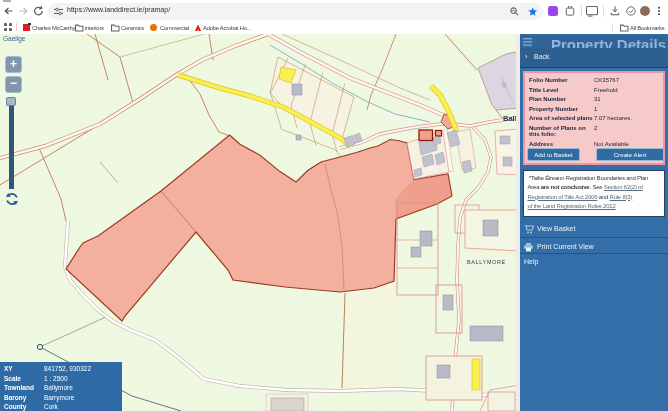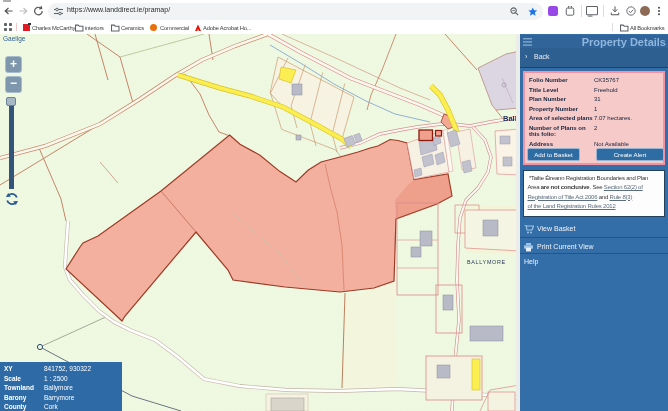--- a/index.html
+++ b/index.html
@@ -4,21 +4,21 @@
 <style>
   * { margin:0; padding:0; box-sizing:border-box; }
   html,body { width:668px; height:411px; overflow:hidden; font-family:"Liberation Sans",sans-serif; background:#fff; }
   #chrome { position:absolute; left:0; top:0; width:668px; height:34px; background:#fff; }
   #pill { position:absolute; left:48px; top:3px; width:495px; height:17px; background:#f1f3f4; border-radius:9px; }
   .url { position:absolute; left:67px; top:6px; font-size:7px; color:#2b2e31; letter-spacing:0;}
   .bmtext { font-size:5.8px; letter-spacing:-0.2px; color:#3c4043; position:absolute; top:24.5px; white-space:nowrap; }
   #map { position:absolute; left:0; top:34px; }
   #panel { position:absolute; left:520px; top:34px; width:148px; height:377px; background:#346ea9; overflow:hidden; }
   #phead { position:absolute; left:0; top:1px; width:148px; height:13px; background:#31659a; }
-  #ptitle { position:absolute; right:2px; top:1.5px; font-size:11px; font-weight:bold; color:#8fb6dc; }
+  #ptitle { position:absolute; right:2px; top:1.5px; font-size:15px; font-weight:bold; color:#8fb6dc; }
   #pback { position:absolute; left:0; top:14px; width:148px; height:19.5px; background:#2d5f90; border-bottom:1.5px solid #1d4368; color:#e8eef5; font-size:7px; }
   #pinkbox { position:absolute; left:3px; top:37px; width:142px; height:94px; background:#f7caca; border:2px solid #ef93a5; }
   .plabel { position:absolute; left:4px; font-size:6px; font-weight:bold; color:#16253c; }
   .pval { position:absolute; left:69px; font-size:6px; color:#16253c; }
   .pbtn { position:absolute; background:#2e6da4; border:1px solid #98b6d2; border-radius:2px; color:#fff; font-size:6.2px; text-align:center; line-height:11px; height:13px; }
   #whitebox { position:absolute; left:2.5px; top:136px; width:142px; height:47px; background:#fdfdfd; border:1.5px solid #25415e; font-size:6px; letter-spacing:-0.22px; color:#3a3a3a; padding:2.5px 0 0 4px; line-height:9.6px; overflow:hidden; white-space:nowrap; }
   #whitebox a { color:#5d6e7e; text-decoration:underline; }
   .menurow { position:absolute; left:0; width:148px; color:#f0f4f8; font-size:7px; }
   .mdiv { position:absolute; left:0; width:148px; height:1px; background:#27557f; }
   #infobox { position:absolute; left:0; top:362px; width:122px; height:49px; background:#2e6ba6; }

